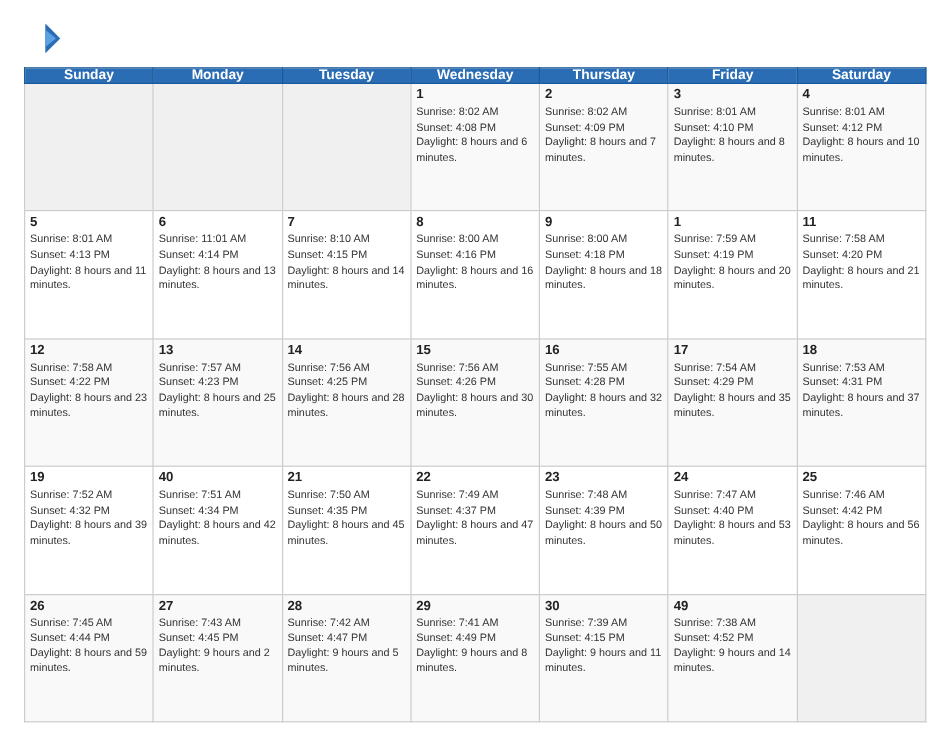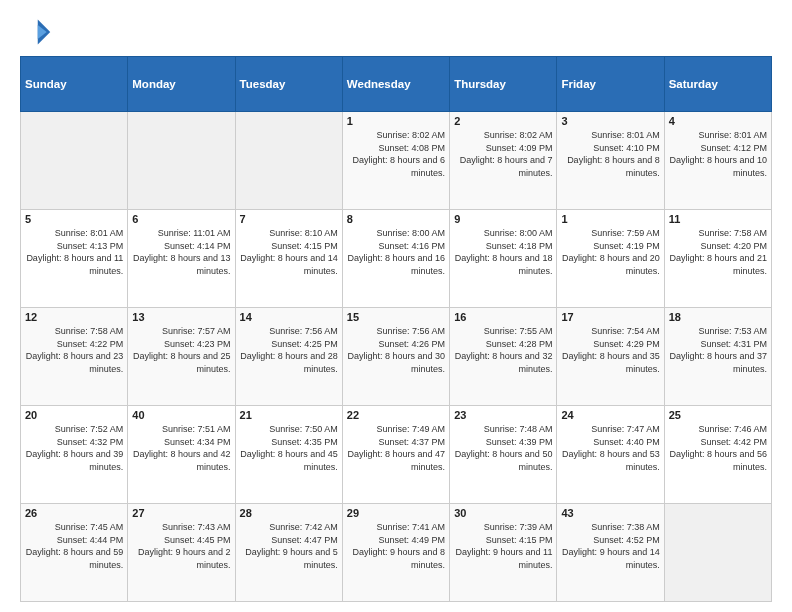--- a/index.html
+++ b/index.html
@@ -60,22 +60,22 @@
       border: 1px solid #ccc;
       border-collapse: collapse;
       width: 100%;
       table-layout: fixed;
     }
     .calendar th {
       background: #2a6db5;
       color: #fff;
       font-size: 11.5px;
       font-weight: bold;
-      padding: 21px 4px;
-      text-align: left;
+      padding: 0 4px;
+      text-align: center;
       border: 1px solid #1a5a9a;
     }
     .calendar td {
       vertical-align: top;
       border: 1px solid #ccc;
       padding: 3px 4px;
       font-size: 9.5px;
       color: #333;
       background: #fff;
       height: 88px;
@@ -90,21 +90,20 @@
       font-size: 11px;
       font-weight: bold;
       color: #222;
       display: block;
       margin-bottom: 2px;
     }
     .day-info {
       font-size: 9px;
       color: #333;
       line-height: 1.4;
-      text-align: right;
     }
     .empty-cell {
       background: #f0f0f0 !important;
     }
   </style>
 </head>
 <body>
 
 <div class="page">
   <div class="header">
@@ -249,21 +248,21 @@
           </td>
           <td>
             <span class="day-number">18</span>
             <div class="day-info">Sunrise: 7:53 AM
 Sunset: 4:31 PM
 Daylight: 8 hours and 37 minutes.</div>
           </td>
         </tr>
         <tr>
           <td>
-            <span class="day-number">20</span>
+            <span class="day-number">19</span>
             <div class="day-info">Sunrise: 7:52 AM
 Sunset: 4:32 PM
 Daylight: 8 hours and 39 minutes.</div>
           </td>
           <td>
             <span class="day-number">40</span>
             <div class="day-info">Sunrise: 7:51 AM
 Sunset: 4:34 PM
 Daylight: 8 hours and 42 minutes.</div>
           </td>
@@ -323,21 +322,21 @@
 Sunset: 4:49 PM
 Daylight: 9 hours and 8 minutes.</div>
           </td>
           <td>
             <span class="day-number">30</span>
             <div class="day-info">Sunrise: 7:39 AM
 Sunset: 4:15 PM
 Daylight: 9 hours and 11 minutes.</div>
           </td>
           <td>
-            <span class="day-number">43</span>
+            <span class="day-number">49</span>
             <div class="day-info">Sunrise: 7:38 AM
 Sunset: 4:52 PM
 Daylight: 9 hours and 14 minutes.</div>
           </td>
           <td class="empty-cell"></td>
         </tr>
       </tbody>
   </table>
 </div>
 

